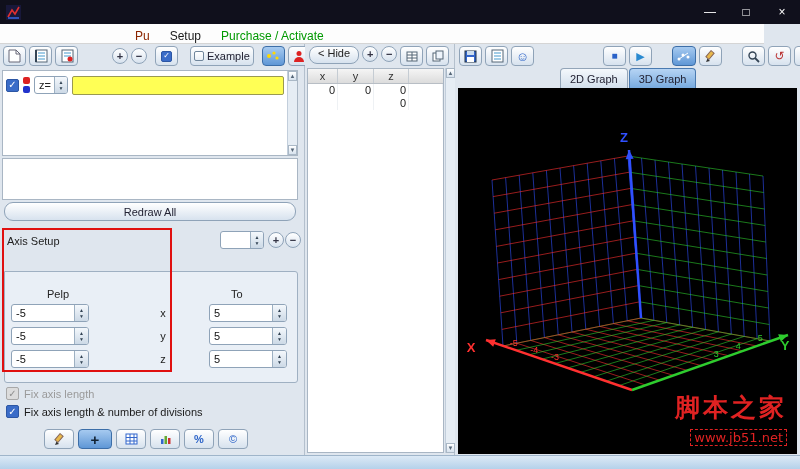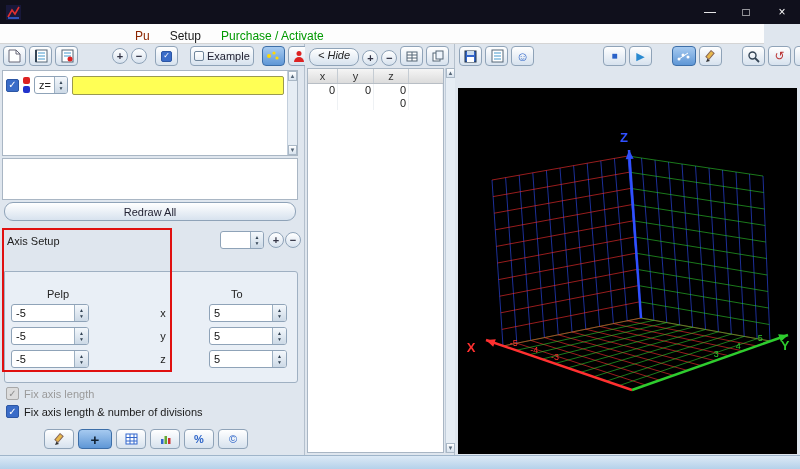--- a/index.html
+++ b/index.html
@@ -76,21 +76,21 @@
   .arow .axletter { position:absolute; left:146px; top:3px; width:12px; text-align:center; }
   .arow .spin.right { position:absolute; left:198px; top:0; }
   .r0 { top:32px; } .r1 { top:55px; } .r2 { top:78px; }
   .opt { position:absolute; left:6px; display:flex; align-items:center; gap:5px; }
   .opt1 { top:343px; color:#9a9a9a; } .opt2 { top:361px; color:#1a1a1a; }
   .lp-bottombar { position:absolute; left:44px; top:385px; display:flex; gap:4px; align-items:center; }
   .lp-bottombar .tb-btn { min-width:30px; }
   .red-annotation { position:absolute; left:2px; top:228px; width:170px; height:144px; border:2px solid #e01010; z-index:60; pointer-events:none; }
 
   
-  .mp-toolbar { position:absolute; left:4px; top:2px; height:20px; display:flex; align-items:flex-end; gap:3px;font-style:italic; }
+  .mp-toolbar { position:absolute; left:4px; top:2px; height:20px; display:flex; align-items:flex-start; gap:3px; }
   .hide-btn { height:18px; padding:0 8px; border:1px solid #8fa3b8; border-radius:8px; background:linear-gradient(#ffffff,#d7e2ee); font-size:11px; }
   .dtable { position:absolute; left:2px; top:24px; width:137px; height:385px; background:#fff; border:1px solid #a9b6c4; }
   .thead { display:flex; height:15px; background:linear-gradient(#f5f5f5,#dcdcdc); border-bottom:1px solid #b8bec5; }
   .th { border-right:1px solid #c5ccd3; display:flex; align-items:center; justify-content:center; font-size:11px; color:#333; }
   .thx { width:30px; } .thy { width:36px; } .thz { width:35px; } .thf { flex:1; border-right:none; }
   .trow { display:flex; height:13px; font-size:11px; }
   .td { text-align:right; padding-right:2px; border-right:1px solid #eef1f4; }
   .mp-scroll { left:140px; top:24px; height:385px; }
 
   
@@ -428,20 +428,24 @@
           </svg>
       </span>
       <span class="tb-btn">
         <span style="color:#b33;font-size:12px;" class="icon-glyph">↺</span>
       </span>
       <span class="tb-btn">
         
       </span>
     </div>
 
+    <div class="graph-tabs">
+      <span class="tab">2D Graph</span>
+      <span class="tab selected">3D Graph</span>
+    </div>
 
     <div class="canvas3d">
       <svg id="graph-svg" width="339" height="366" viewBox="0 0 339 366">
           <line x1="45" y1="258" x2="174" y2="302" stroke="#ff3030" stroke-width="0.7" opacity="0.85"></line>
           <line x1="58.8" y1="255.2" x2="187.8" y2="297.1" stroke="#ff3030" stroke-width="0.7" opacity="0.85"></line>
           <line x1="72.6" y1="252.4" x2="201.6" y2="292.2" stroke="#ff3030" stroke-width="0.7" opacity="0.85"></line>
           <line x1="86.4" y1="249.6" x2="215.4" y2="287.3" stroke="#ff3030" stroke-width="0.7" opacity="0.85"></line>
           <line x1="100.2" y1="246.8" x2="229.2" y2="282.4" stroke="#ff3030" stroke-width="0.7" opacity="0.85"></line>
           <line x1="114" y1="244" x2="243" y2="277.5" stroke="#ff3030" stroke-width="0.7" opacity="0.85"></line>
           <line x1="127.8" y1="241.2" x2="256.8" y2="272.6" stroke="#ff3030" stroke-width="0.7" opacity="0.85"></line>
@@ -513,17 +517,19 @@
           <text x="13" y="264" fill="#ff3030" font-size="13" text-anchor="middle" font-family="Liberation Sans, sans-serif" font-weight="bold">X</text>
           <text x="327" y="262" fill="#2ecc2e" font-size="13" text-anchor="middle" font-family="Liberation Sans, sans-serif" font-weight="bold">Y</text>
           <text x="166" y="54" fill="#3050ff" font-size="13" text-anchor="middle" font-family="Liberation Sans, sans-serif" font-weight="bold">Z</text>
           <text x="55.74" y="257.64" fill="#ff3030" font-size="9" text-anchor="middle" font-family="Liberation Sans, sans-serif">-5</text>
           <text x="76.38" y="264.68" fill="#ff3030" font-size="9" text-anchor="middle" font-family="Liberation Sans, sans-serif">-4</text>
           <text x="97.02000000000001" y="271.72" fill="#ff3030" font-size="9" text-anchor="middle" font-family="Liberation Sans, sans-serif">-3</text>
           <text x="258.18" y="269.11" fill="#2ecc2e" font-size="9" text-anchor="middle" font-family="Liberation Sans, sans-serif">3</text>
           <text x="280.26" y="261.27" fill="#2ecc2e" font-size="9" text-anchor="middle" font-family="Liberation Sans, sans-serif">4</text>
           <text x="302.34" y="253.43" fill="#2ecc2e" font-size="9" text-anchor="middle" font-family="Liberation Sans, sans-serif">5</text>
         </svg>
+      <div class="wm1">脚本之家</div>
+      <div class="wm2">www.jb51.net</div>
     </div>
   </div>
 
   <div class="statusbar"></div>
 </div>
 
 </body></html>

